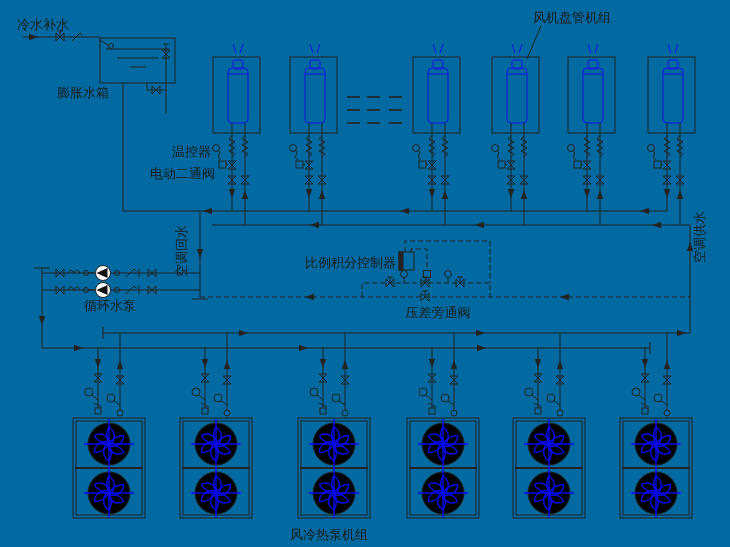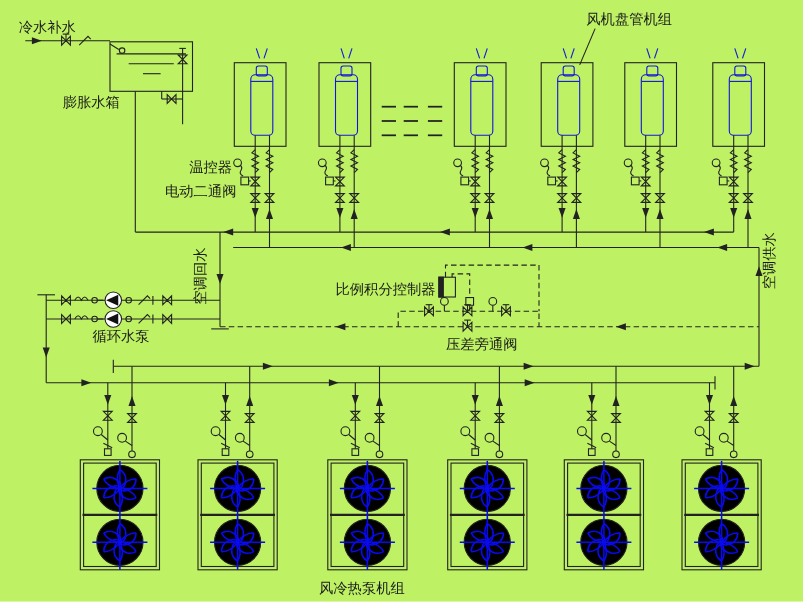--- a/index.html
+++ b/index.html
@@ -1,16 +1,16 @@
 <!DOCTYPE html>
 <html><head>
 <meta charset="utf-8">
 <style>
   html,body{margin:0;padding:0;background:#fff;}
-  .stage{width:730px;height:547px;position:relative;background:#bef264;overflow:hidden;}
+  .stage{width:730px;height:547px;position:relative;background:#0369a1;overflow:hidden;}
   svg{display:block;}
   text{font-family:"DejaVu Serif","Liberation Serif",serif;font-size:13px;fill:#1a1a1a;}
   .dash{stroke-dasharray:5 3;}
 </style>
 </head>
 <body>
 
 <div class="stage">
 <svg viewBox="0 0 730 547" width="730" height="547">
   <defs>

